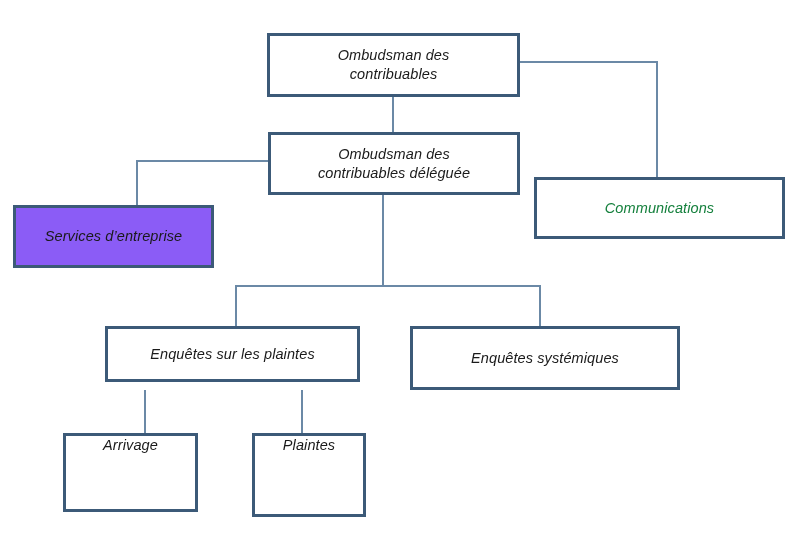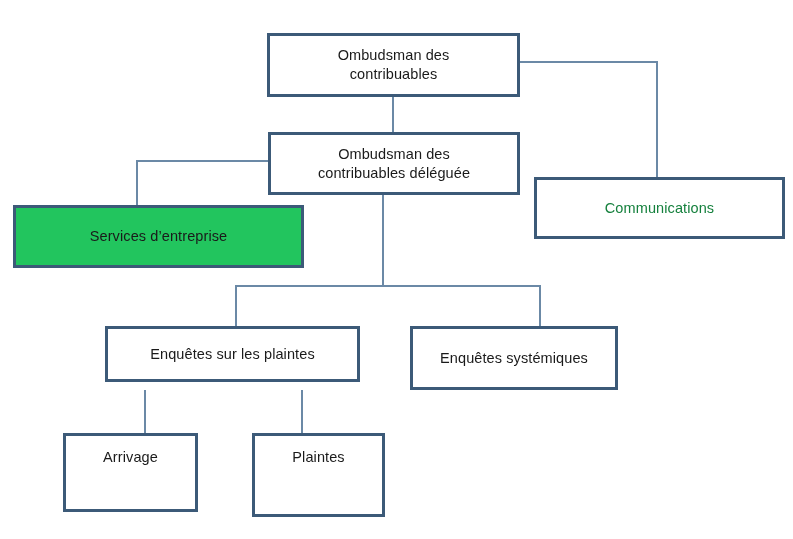--- a/index.html
+++ b/index.html
@@ -9,20 +9,21 @@
   }
   body {
     font-family: "Liberation Sans", sans-serif;
   }
   #chart-root {
     position: relative;
     width: 793px;
     height: 539px;
     background: #ffffff;
     overflow: hidden;
+    font-style: italic;
   }
   #org-svg {
     position: absolute;
     top: 0;
     left: 0;
     width: 793px;
     height: 539px;
   }
   .conn-line {
     stroke: #6b89a6;
@@ -47,21 +48,20 @@
   .node-label {
     color: #1a1a1a;
     font-size: 14.5px;
     line-height: 1.28;
     text-align: center;
     letter-spacing: 0.1px;
     white-space: pre-line;
     padding: 0 6px;
   }
   .node-box.align-top .node-label {
-    padding-top: 12px;
   }
 </style>
 </head>
 <body>
 
 <div id="chart-root">
   <svg id="org-svg" viewBox="0 0 793 539" xmlns="http://www.w3.org/2000/svg">
       <polyline points="393,97 393,132" class="conn-line" stroke="#6b89a6"></polyline>
       <polyline points="520,62 657,62 657,177" class="conn-line" stroke="#6b89a6"></polyline>
       <polyline points="268,161 137,161 137,205" class="conn-line" stroke="#6b89a6"></polyline>
@@ -75,29 +75,29 @@
         <div class="node-label" style="color: rgb(26, 26, 26);">Ombudsman des
 contribuables</div>
       </div>
       <div class="node-box align-mid" style="left: 268px; top: 132px; width: 252px; height: 63px; border-color: rgb(60, 90, 120); background: rgb(255, 255, 255);">
         <div class="node-label" style="color: rgb(26, 26, 26);">Ombudsman des
 contribuables déléguée</div>
       </div>
       <div class="node-box align-mid" style="left: 534px; top: 177px; width: 251px; height: 62px; border-color: rgb(60, 90, 120); background: rgb(255, 255, 255);">
         <div class="node-label" style="color: #15803d;">Communications</div>
       </div>
-      <div class="node-box align-mid" style="left: 13px; top: 205px; width: 291px; height: 63px; border-color: rgb(60, 90, 120); background: #22c55e;">
+      <div class="node-box align-mid" style="left: 13px; top: 205px; width: 201px; height: 63px; border-color: rgb(60, 90, 120); background: #8b5cf6;">
         <div class="node-label" style="color: rgb(26, 26, 26);">Services d’entreprise</div>
       </div>
       <div class="node-box align-mid" style="left: 105px; top: 326px; width: 255px; height: 56px; border-color: rgb(60, 90, 120); background: rgb(255, 255, 255);">
         <div class="node-label" style="color: rgb(26, 26, 26);">Enquêtes sur les plaintes</div>
       </div>
-      <div class="node-box align-mid" style="left: 410px; top: 326px; width: 208px; height: 64px; border-color: rgb(60, 90, 120); background: rgb(255, 255, 255);">
+      <div class="node-box align-mid" style="left: 410px; top: 326px; width: 270px; height: 64px; border-color: rgb(60, 90, 120); background: rgb(255, 255, 255);">
         <div class="node-label" style="color: rgb(26, 26, 26);">Enquêtes systémiques</div>
       </div>
       <div class="node-box align-top" style="left: 63px; top: 433px; width: 135px; height: 79px; border-color: rgb(60, 90, 120); background: rgb(255, 255, 255);">
         <div class="node-label" style="color: rgb(26, 26, 26);">Arrivage</div>
       </div>
-      <div class="node-box align-top" style="left: 252px; top: 433px; width: 133px; height: 84px; border-color: rgb(60, 90, 120); background: rgb(255, 255, 255);">
+      <div class="node-box align-top" style="left: 252px; top: 433px; width: 114px; height: 84px; border-color: rgb(60, 90, 120); background: rgb(255, 255, 255);">
         <div class="node-label" style="color: rgb(26, 26, 26);">Plaintes</div>
       </div>
     </div>
 </div>
 
 </body></html>

